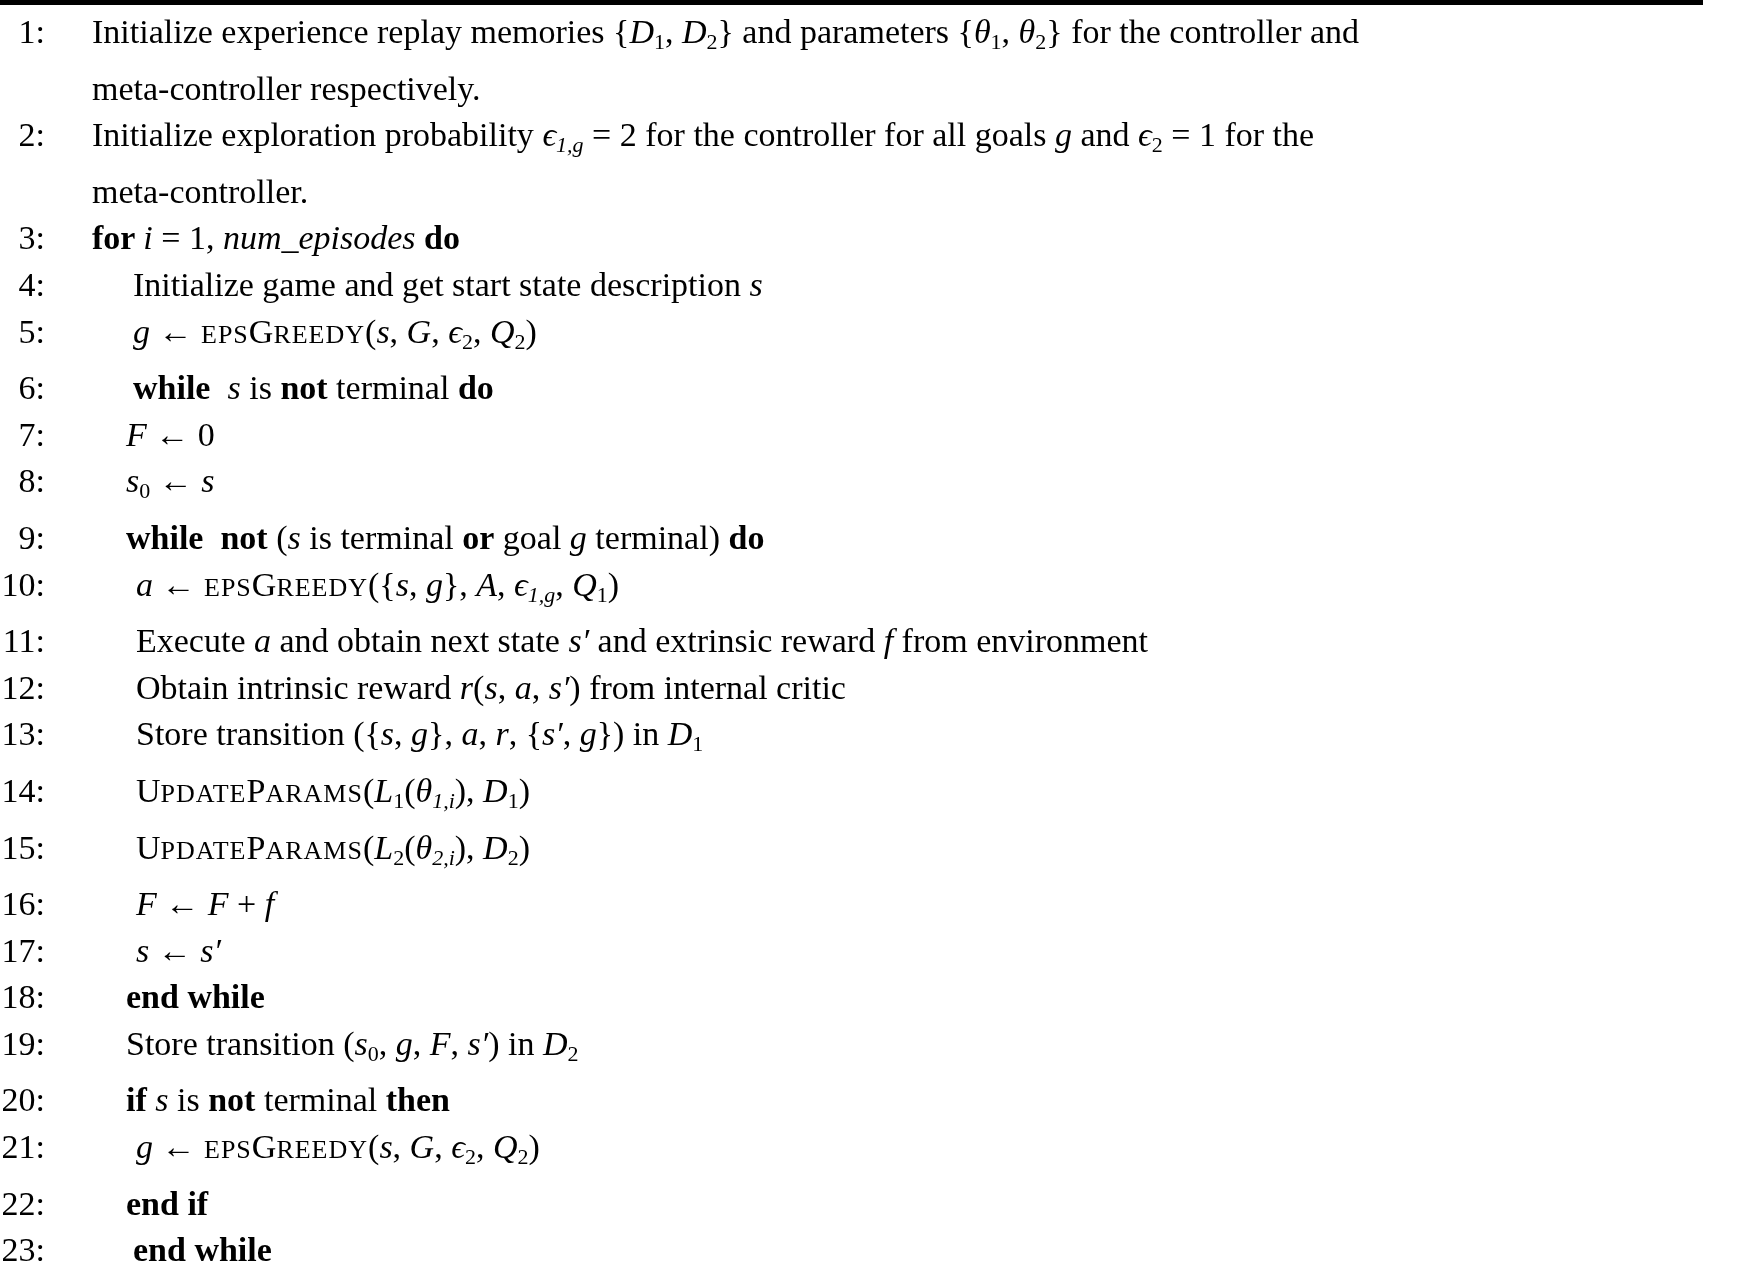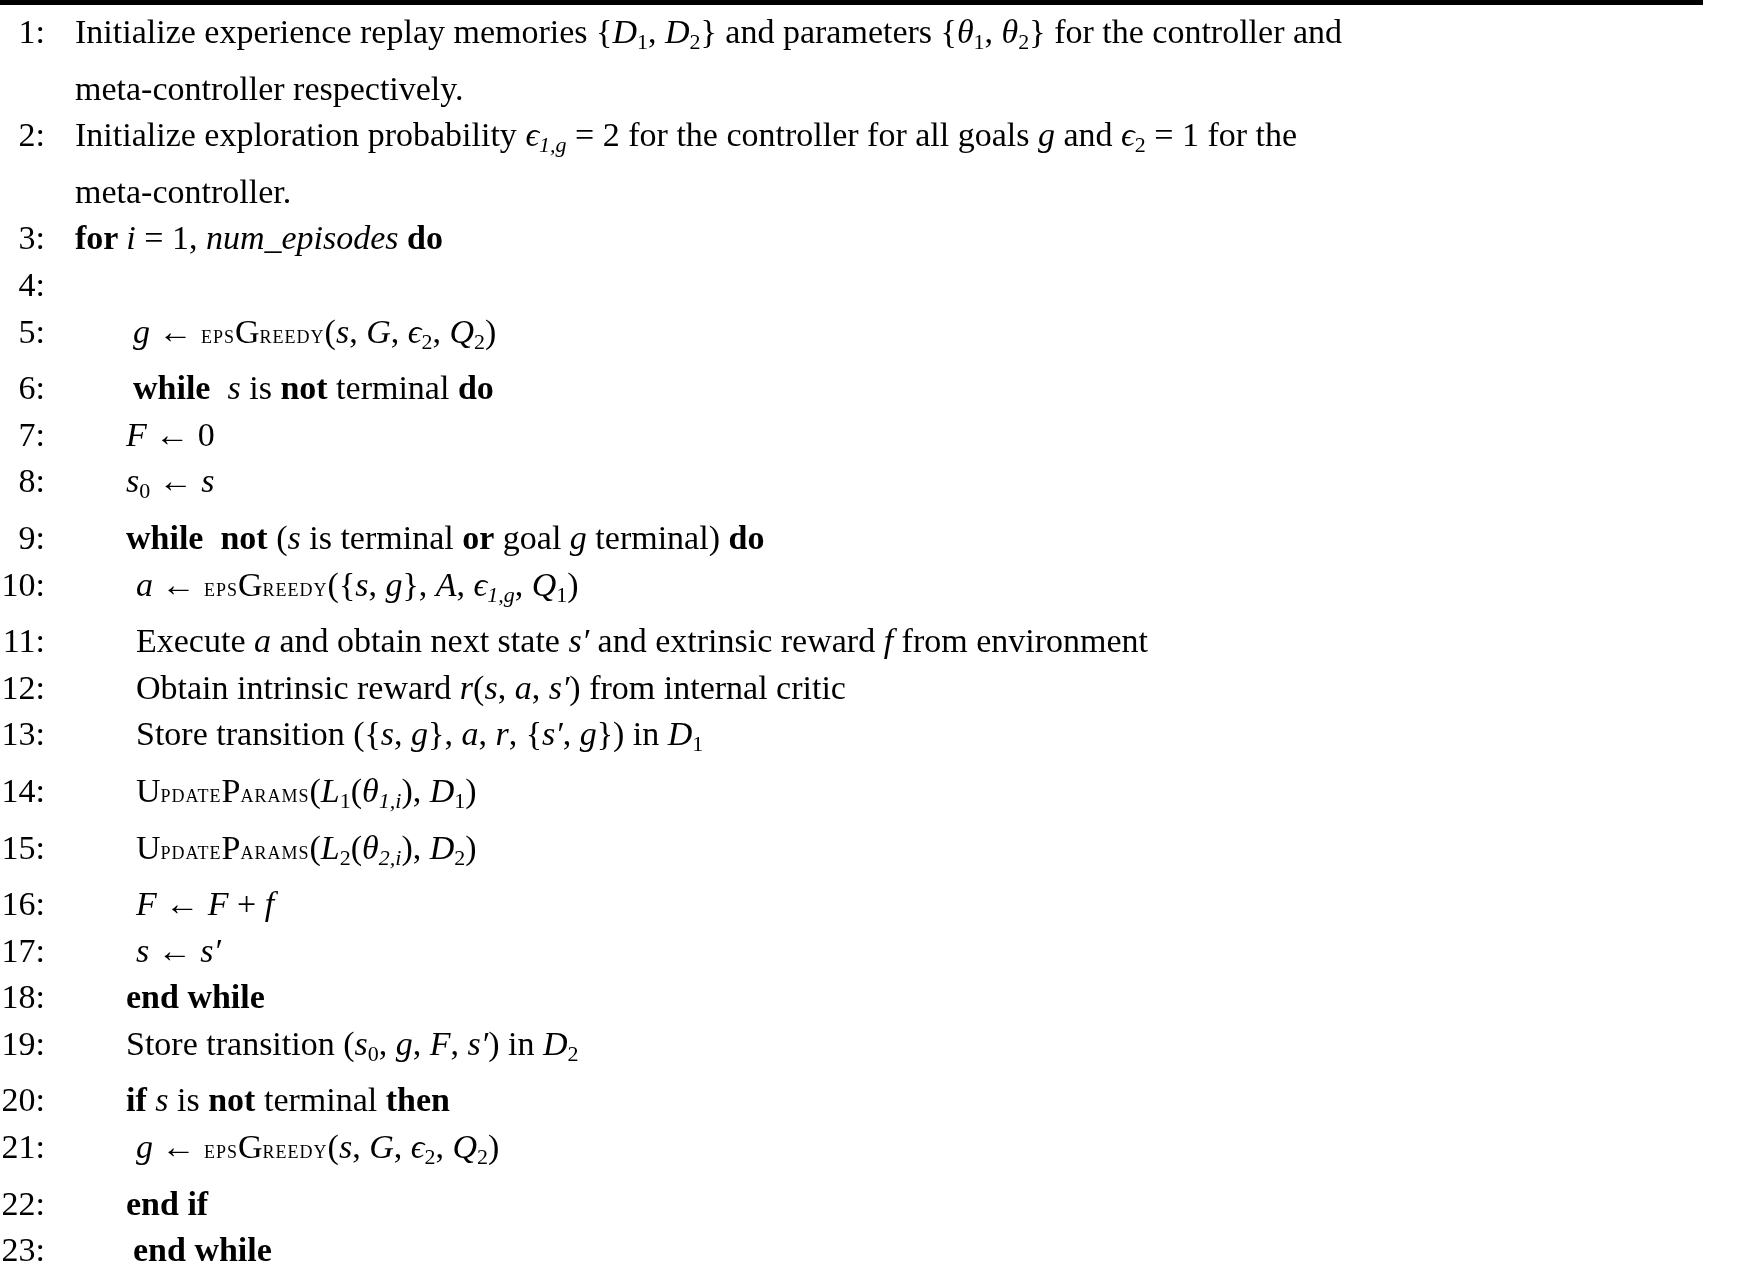--- a/index.html
+++ b/index.html
@@ -29,27 +29,27 @@
     align-items:baseline;
     line-height:46.6px;
     white-space:nowrap;
   }
   .num{
     flex:0 0 45px;
     text-align:right;
     white-space:pre;
   }
   .content{white-space:nowrap;}
-  .ind0{margin-left:30px;}
+  .ind0{margin-left:47px;}
   .ind1{margin-left:88px;}
   .ind2{margin-left:81px;}
   .ind3{margin-left:91px;}
   .b{font-weight:700;}
   .i,.cal{font-style:italic;}
-  .sc{font-size:18px;letter-spacing:1px;}
+  .sc{font-size:26px;letter-spacing:1px;}
   .sub,.subi{font-size:22px;vertical-align:-6px;letter-spacing:0;}
   .subi{font-style:italic;}
 </style>
 </head>
 <body>
 
 <div class="figure">
   <div class="toprule"></div>
   <div class="listing">
       <div class="row">
@@ -59,20 +59,21 @@
       <div class="row">
         <span class="num">2:</span>
         <span class="content ind0"><span>Initialize exploration probability </span><span class="i">ϵ</span><span class="subi">1,g</span><span> = 2 for the controller for all goals </span><span class="i">g</span><span> and </span><span class="i">ϵ</span><span class="sub">2</span><span> = 1 for the</span><br><span>meta-controller.</span></span>
       </div>
       <div class="row">
         <span class="num">3:</span>
         <span class="content ind0"><span class="b">for </span><span class="i">i</span><span> = 1, </span><span class="i">num_episodes</span><span> </span><span class="b">do</span></span>
       </div>
       <div class="row">
         <span class="num">4:</span>
+        <span class="content ind1"><span>Initialize game and get start state description </span><span class="i">s</span></span>
       </div>
       <div class="row">
         <span class="num">5:</span>
         <span class="content ind1"><span class="i">g</span><span> ← </span><span class="sc">EPS</span><span>G</span><span class="sc">REEDY</span><span>(</span><span class="i">s</span><span>, </span><span class="cal">G</span><span>, </span><span class="i">ϵ</span><span class="sub">2</span><span>, </span><span class="i">Q</span><span class="sub">2</span><span>)</span></span>
       </div>
       <div class="row">
         <span class="num">6:</span>
         <span class="content ind1"><span class="b">while</span><span>&nbsp; </span><span class="i">s</span><span> is </span><span class="b">not</span><span> terminal </span><span class="b">do</span></span>
       </div>
       <div class="row">

